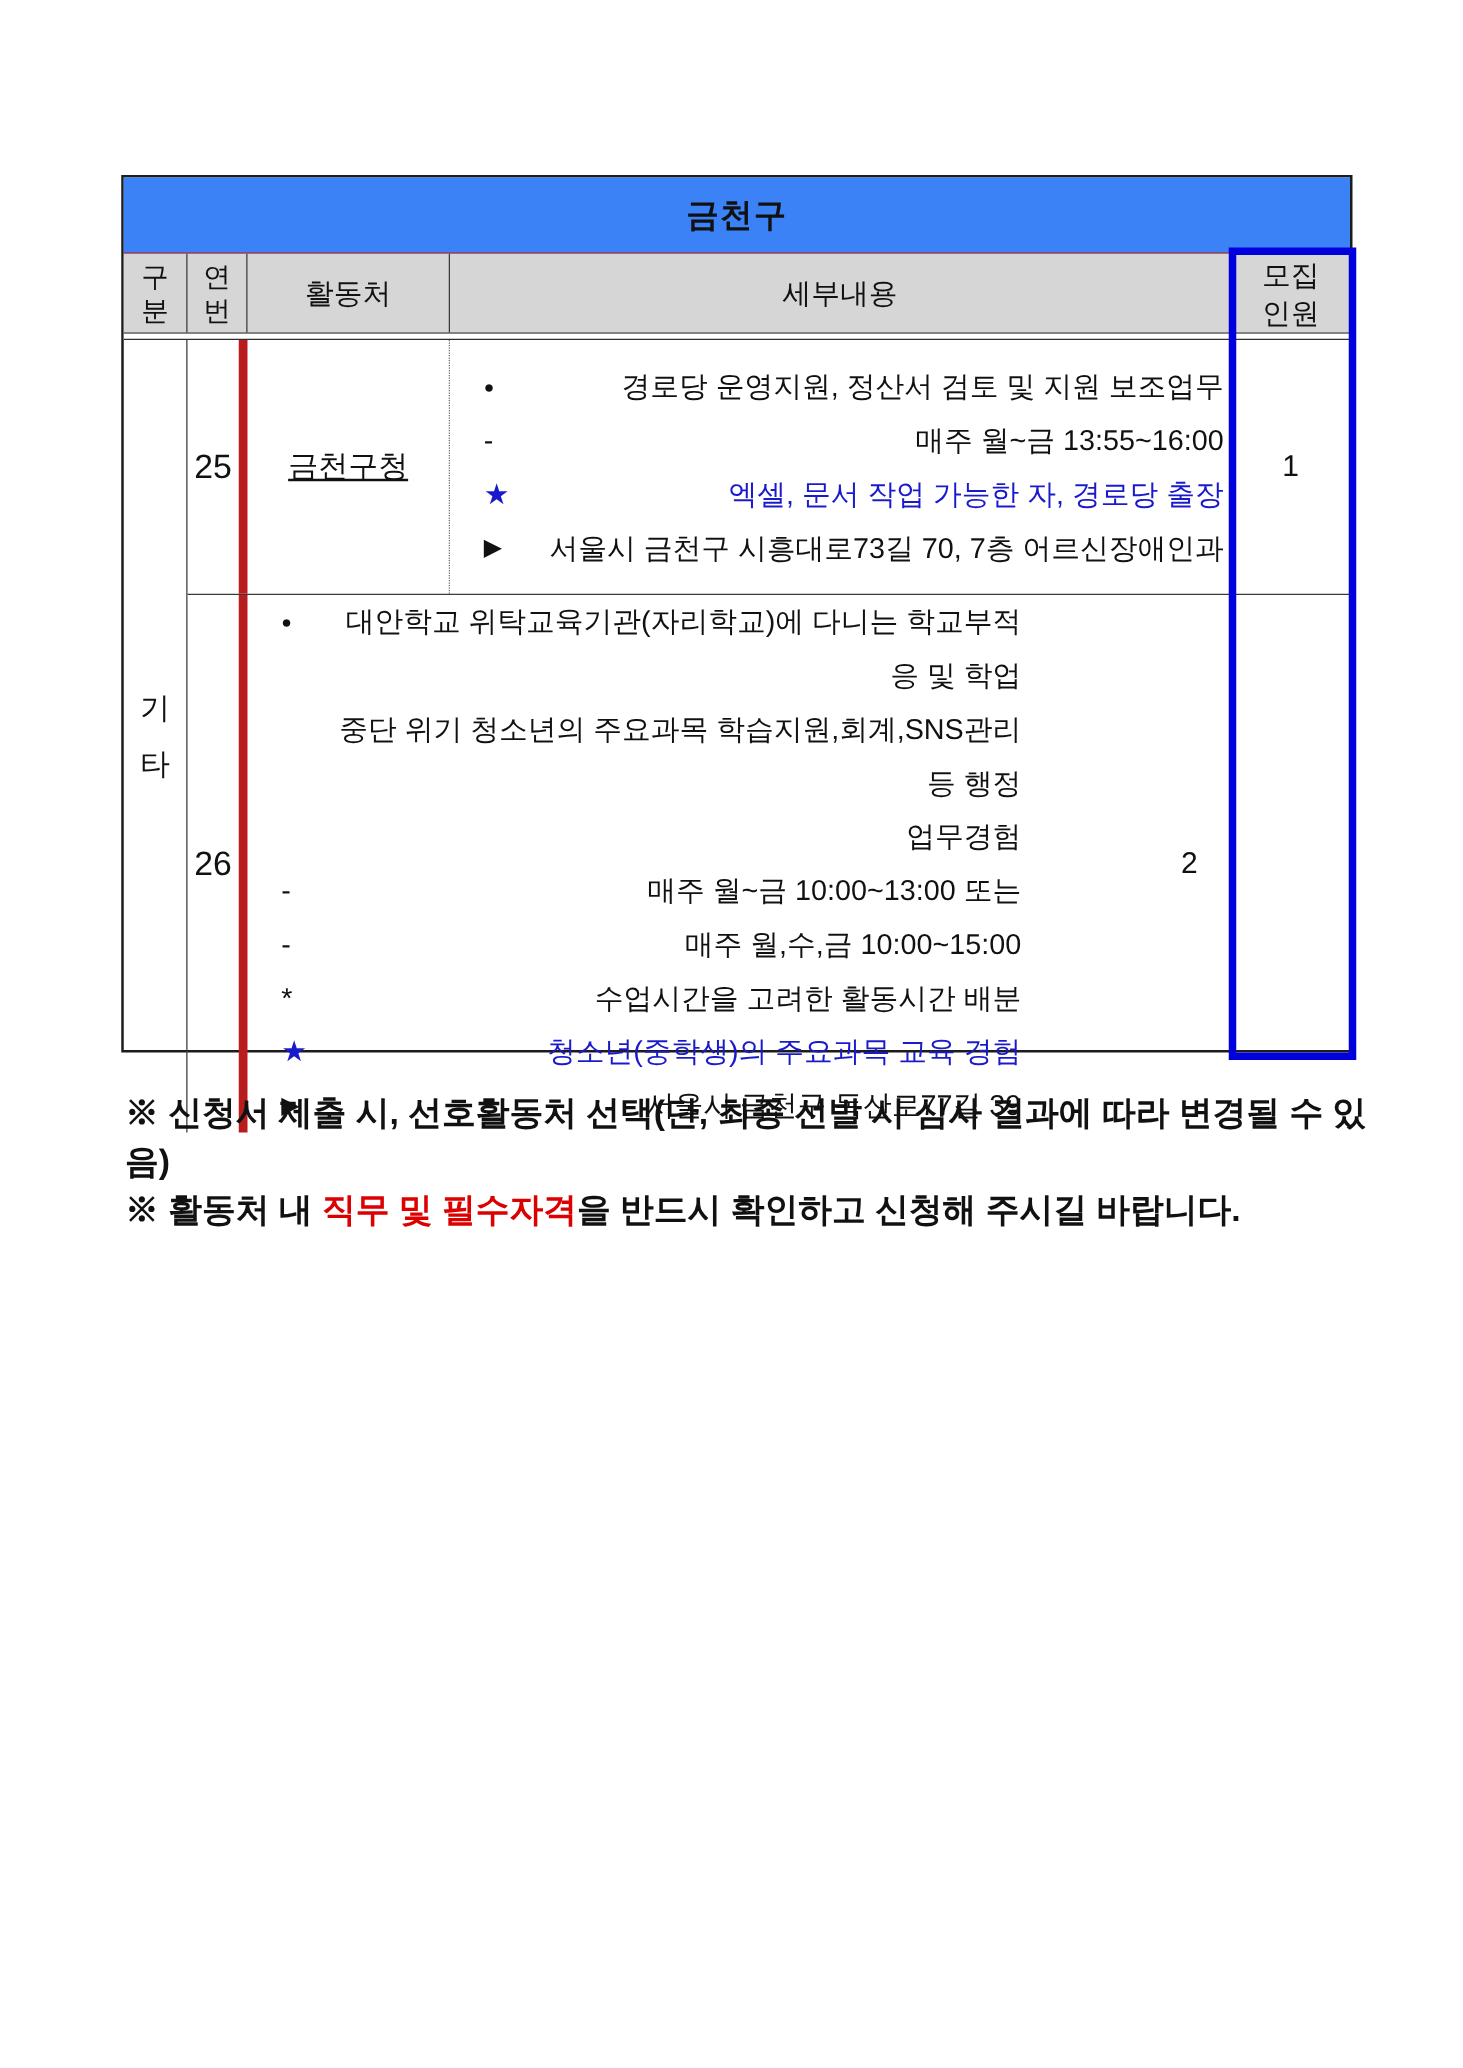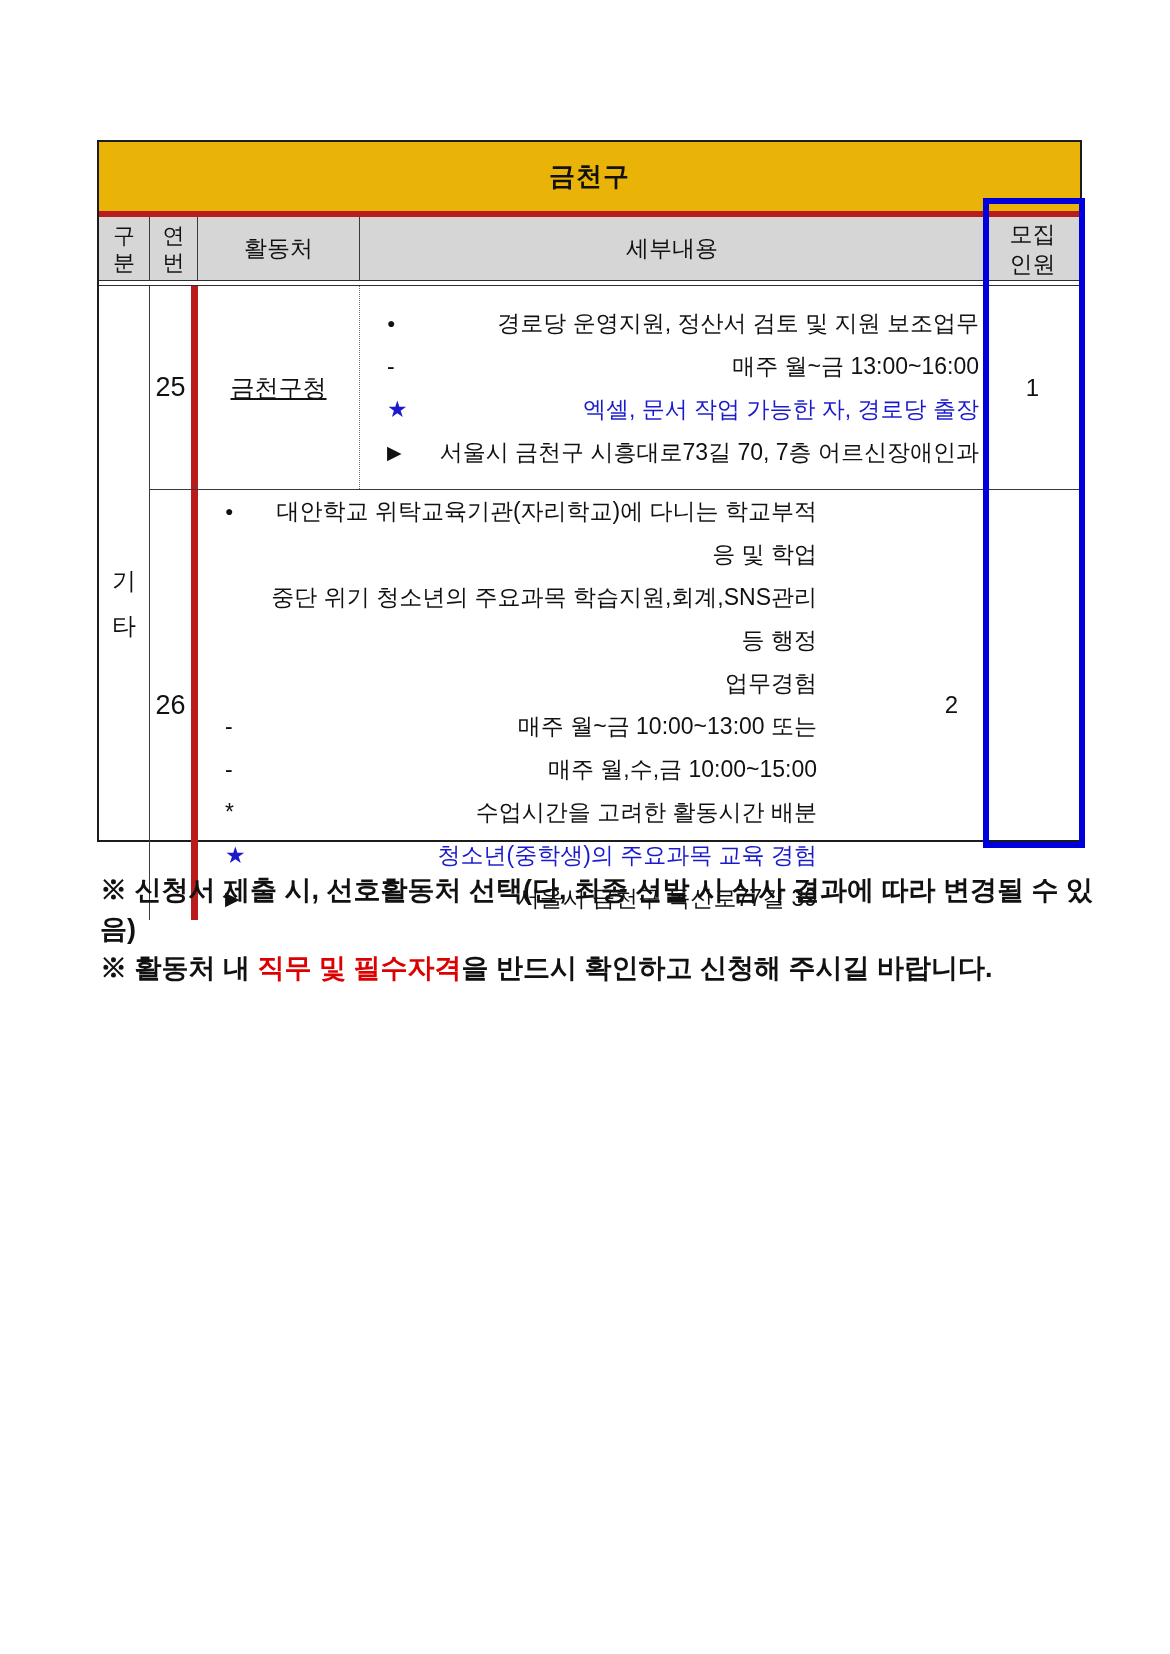--- a/index.html
+++ b/index.html
@@ -8,21 +8,21 @@
     font-family:"Liberation Sans", sans-serif; color:#111;
     overflow:hidden;
   }
   
   .district-table {
     position:absolute; left:97px; top:140px; width:985px; height:702px;
     border:2px solid #1c1c1c; box-sizing:border-box;
     display:flex; flex-direction:column;
   }
   .title-row {
-    height:75px; background:#eab308; border-bottom:6px solid #b91c1c;
+    height:61px; background:#3b82f6; border-bottom:1px solid #b91c1c;
     display:flex; align-items:center; justify-content:center;
     font-size:26px; font-weight:700; letter-spacing:1px;
     flex:0 0 auto; box-sizing:border-box;
   }
   .header-row {
     height:64px; background:#d6d6d6; border-bottom:1px solid #2e2e2e;
     display:flex; flex:0 0 auto; box-sizing:border-box;
   }
   .double-gap { height:4px; background:#fff; border-bottom:1px solid #2e2e2e; flex:0 0 auto; }
   .hcell {
@@ -120,21 +120,21 @@
             <div class="org-cell">
               <div>금천구청</div>
             </div>
             <div class="det-cell">
               <div class="dline">
                 <div class="dmarker m-dot">●</div>
                 <div class="dtext">경로당 운영지원, 정산서 검토 및 지원 보조업무</div>
               </div>
               <div class="dline">
                 <div class="dmarker">-</div>
-                <div class="dtext">매주 월~금 13:00~16:00</div>
+                <div class="dtext">매주 월~금 13:55~16:00</div>
               </div>
               <div class="dline c-blue">
                 <div class="dmarker">★</div>
                 <div class="dtext">엑셀, 문서 작업 가능한 자, 경로당 출장</div>
               </div>
               <div class="dline">
                 <div class="dmarker m-tri">▶</div>
                 <div class="dtext">서울시 금천구 시흥대로73길 70, 7층 어르신장애인과</div>
               </div>
             </div>

